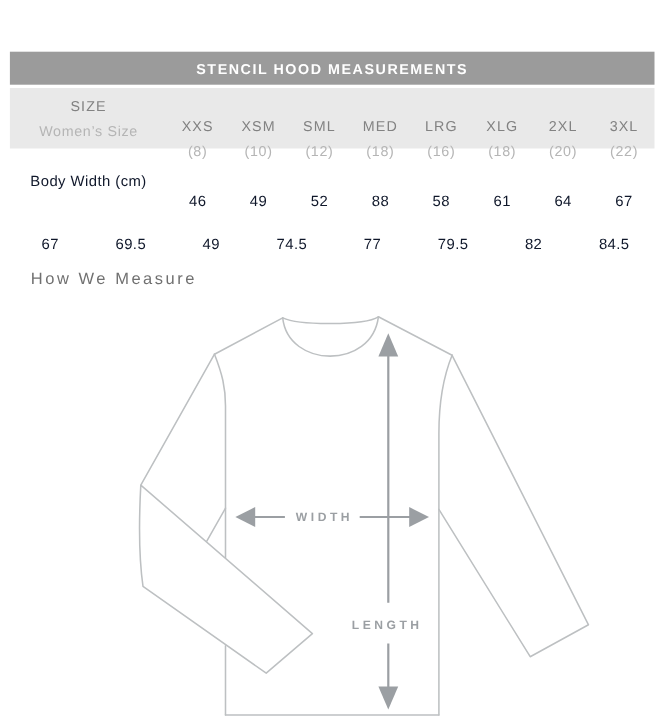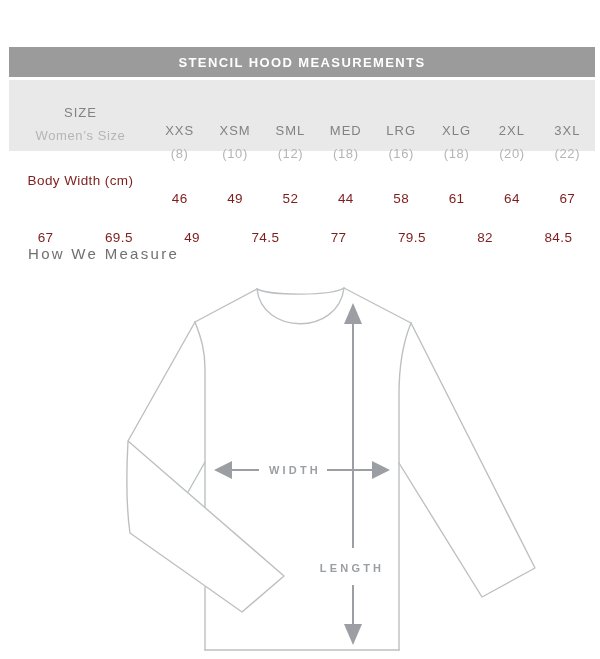--- a/index.html
+++ b/index.html
@@ -11,27 +11,27 @@
     font-family:"Liberation Sans", sans-serif;
     overflow:hidden;
   }
   
   .size-table { position:absolute; top:47px; left:9px; width:586px; }
   .table-title {
     height:30px; background:#9b9b9b; color:#ffffff;
     display:flex; align-items:center; justify-content:center;
     font-size:13px; font-weight:bold; letter-spacing:1.4px;
   }
-  .table-head { background:#e9e9e9; margin-top:3px; padding:20px 0 5px 0; }
+  .table-head { background:#e9e9e9; margin-top:3px; padding:4px 0 5px 0; }
   .trow { display:flex; align-items:center; }
   .trow .label { width:143px; text-align:center; }
   .trow .cell  { flex:1; text-align:center;margin-top:36px; }
   .sizes-row   { height:24px; color:#828282; font-size:13px; letter-spacing:1px; }
   .womens-row  { height:22px; color:#b5b5b5; font-size:13px; letter-spacing:0.6px; }
-  .data-row    { height:39px; color:#7f1d1d; font-size:13.5px; letter-spacing:0.4px; }
+  .data-row    { height:39px; color:#0f172a; font-size:13.5px; letter-spacing:0.4px; }
   .data-row.first { margin-top:10px; }
   
   .measure-heading {
     position:absolute; top:245px; left:4px;
     font-size:15px; color:#707070; letter-spacing:2.3px;margin-left:24px;
   }
   
   .diagram { position:absolute; top:270px; left:0; }
   .garment-stroke { stroke:#bdc0c2; stroke-width:1.4; fill:none; stroke-linejoin:round; stroke-linecap:round; }
   .arrow-stroke   { stroke:#9b9fa3; stroke-width:2; fill:none; }
@@ -73,21 +73,21 @@
         <div class="cell">(20)</div>
         <div class="cell">(22)</div>
       </div>
     </div>
 
     <div class="trow data-row first">
       <div class="label">Body Width (cm)</div>
       <div class="cell">46</div>
       <div class="cell">49</div>
       <div class="cell">52</div>
-      <div class="cell">44</div>
+      <div class="cell">88</div>
       <div class="cell">58</div>
       <div class="cell">61</div>
       <div class="cell">64</div>
       <div class="cell">67</div>
     </div>
 
     <div class="trow data-row">
       <div class="cell">67</div>
       <div class="cell">69.5</div>
       <div class="cell">49</div>

